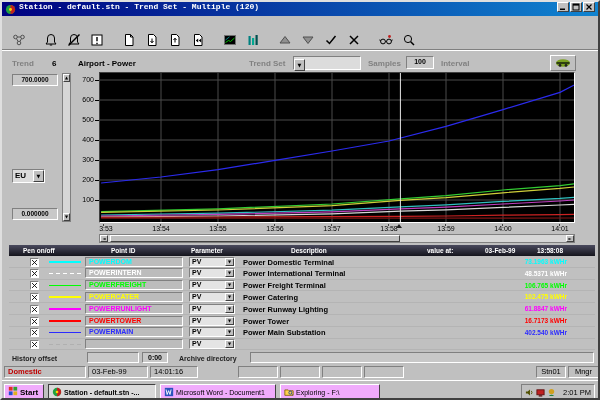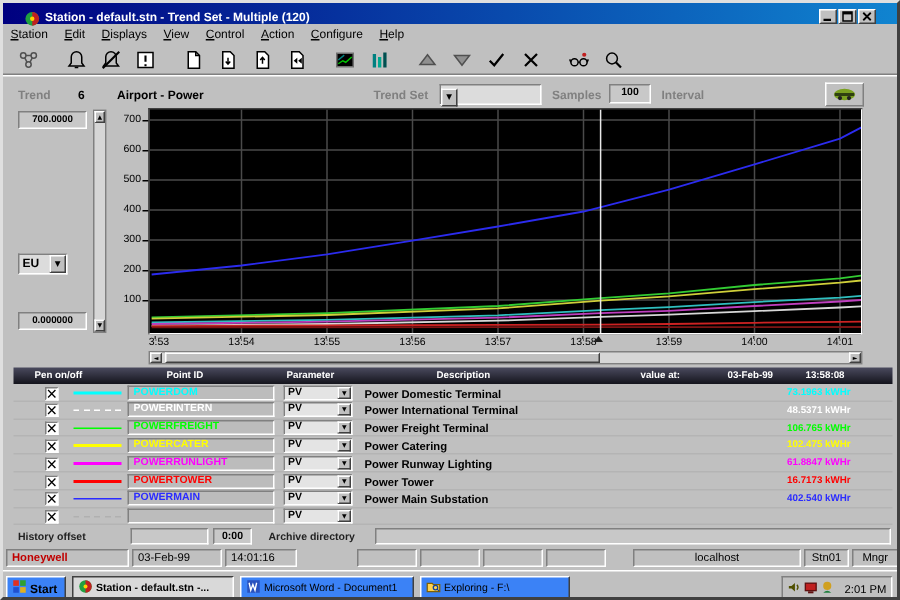--- a/index.html
+++ b/index.html
@@ -3,21 +3,21 @@
 <meta charset="utf-8">
 <style>
   html,body{margin:0;padding:0;background:#808080;}
   *{box-sizing:border-box;}
   .screen{position:relative;width:600px;height:400px;background:#c0c0c0;overflow:hidden;
     font-family:"Liberation Sans",sans-serif;color:#000;
     border:2px solid;border-color:#dfdfdf #404040 #404040 #dfdfdf;}
   .raised{border:1px solid;border-color:#ffffff #808080 #808080 #ffffff;}
   
   .titlebar{position:absolute;left:0;top:0;right:0;height:14px;
-    background:linear-gradient(90deg,#000080,#1084d0);display:flex;align-items:flex-end;padding:0 14px;}
+    background:linear-gradient(90deg,#000080,#1084d0);display:flex;align-items:flex-start;padding:0 3px;font-family:Liberation Mono, monospace;}
   .titlebar .ticon{width:11px;height:11px;margin-right:3px;flex:0 0 auto;}
   .titlebar .ttext{color:#fff;font-size:8px;font-weight:bold;white-space:nowrap;flex:1;}
   .winbtn{width:12px;height:10px;margin-left:1px;background:#c0c0c0;border:1px solid;
     border-color:#fff #404040 #404040 #fff;font-size:6px;line-height:8px;text-align:center;
     font-family:"DejaVu Sans",sans-serif;padding:0;}
   
   .menubar{position:absolute;left:2px;top:16px;right:2px;height:11px;display:flex;gap:11px;padding-left:3px;}
   .menu-item{font-size:8px;display:inline-block;}
   .menu-item::first-letter{text-decoration:underline;}
   
@@ -84,21 +84,21 @@
   .footer-label{position:absolute;font-size:7px;font-weight:bold;color:#222;}
   .ffield{position:absolute;height:11px;background:#c8c8c8;border:1px solid;
     border-color:#808080 #fff #fff #808080;font-size:7px;font-weight:bold;text-align:center;line-height:9px;}
   
   .statusbar{position:absolute;left:0;top:363px;right:0;height:14px;background:#c0c0c0;}
   .scell{position:absolute;top:1px;height:12px;border:1px solid;border-color:#808080 #fff #fff #808080;
     font-size:7.5px;line-height:10px;padding:0 3px;white-space:nowrap;overflow:hidden;}
   
   .taskbar{position:absolute;left:0;top:378px;right:0;height:22px;background:#c0c0c0;
     border-top:1px solid #fff;}
-  .taskbtn{position:absolute;top:3px;height:16px;background:#3b82f6;border:1px solid;
+  .taskbtn{position:absolute;top:3px;height:16px;background:#f0abfc;border:1px solid;
     border-color:#fff #404040 #404040 #fff;display:flex;align-items:center;gap:2px;
     font-size:7px;padding:0 3px;white-space:nowrap;overflow:hidden;}
   .taskbtn.active{border-color:#404040 #fff #fff #404040;background:#d9d9d9;font-weight:bold;}
   .taskbtn svg{width:10px;height:10px;flex:0 0 auto;}
   .tray{position:absolute;top:3px;right:3px;width:74px;height:16px;border:1px solid;
     border-color:#808080 #fff #fff #808080;display:flex;align-items:center;gap:2px;padding:0 3px;}
   .tray svg{width:9px;height:9px;}
   .clock{font-size:7.5px;margin-left:auto;}
 </style>
 </head>
@@ -120,30 +120,20 @@
         </svg></button>
     <button class="winbtn"><svg viewBox="0 0 8 8" width="8" height="8">
           <rect x="1" y="1" width="6" height="6" fill="none" stroke="#000"></rect>
           <rect x="1" y="1" width="6" height="1.6" fill="#000"></rect>
         </svg></button>
     <button class="winbtn"><svg viewBox="0 0 8 8" width="8" height="8">
           <path d="M1.5 1.5l5 5M6.5 1.5l-5 5" stroke="#000" stroke-width="1.2"></path>
         </svg></button>
   </div>
 
-  <div class="menubar" id="menubar">
-      <span class="menu-item">Station</span>
-      <span class="menu-item">Edit</span>
-      <span class="menu-item">Displays</span>
-      <span class="menu-item">View</span>
-      <span class="menu-item">Control</span>
-      <span class="menu-item">Action</span>
-      <span class="menu-item">Configure</span>
-      <span class="menu-item">Help</span>
-    </div>
 
   <div class="toolbar" id="toolbar">
       <button class="tbtn"><span class="icon"><svg viewBox="0 0 14 14">
             <circle cx="3.5" cy="4" r="1.8" fill="none" stroke="#505050"></circle>
             <circle cx="10.5" cy="4" r="1.8" fill="none" stroke="#505050"></circle>
             <circle cx="7" cy="10" r="1.8" fill="none" stroke="#505050"></circle>
             <path d="M5.2 4h3.6M4.5 5.6L6 8.4M9.5 5.6L8 8.4" stroke="#505050" fill="none"></path>
           </svg></span></button>
       <button class="tbtn" style="margin-left: 10px;"><span class="icon"><svg viewBox="0 0 14 14">
             <path d="M7 1.5a3.5 3.5 0 0 1 3.5 3.5v4l1.5 2h-10l1.5-2V5A3.5 3.5 0 0 1 7 1.5z" fill="none" stroke="#000"></path>
@@ -444,28 +434,27 @@
       </div>
     </div>
 
   <span class="footer-label" style="left:10px;top:353px;">History offset</span>
   <span class="ffield" style="left:85px;top:350px;width:52px;"></span>
   <span class="ffield" style="left:140px;top:350px;width:26px;">0:00</span>
   <span class="footer-label" style="left:177px;top:353px;">Archive directory</span>
   <span class="ffield" style="left:248px;top:350px;width:344px;"></span>
 
   <div class="statusbar">
-    <span class="scell" style="left:2px;width:82px;color:#c00000;font-weight:bold;">Honeywell</span>
+    <span class="scell" style="left:2px;width:82px;color:#c00000;font-weight:bold;">Domestic</span>
     <span class="scell" style="left:86px;width:60px;">03-Feb-99</span>
     <span class="scell" style="left:148px;width:48px;">14:01:16</span>
     <span class="scell" style="left:236px;width:40px;"></span>
     <span class="scell" style="left:278px;width:40px;"></span>
     <span class="scell" style="left:320px;width:40px;"></span>
     <span class="scell" style="left:362px;width:40px;"></span>
-    <span class="scell" style="left:420px;width:112px;text-align:center;">localhost</span>
     <span class="scell" style="left:534px;width:30px;text-align:center;">Stn01</span>
     <span class="scell" style="left:566px;width:31px;text-align:center;">Mngr</span>
   </div>
 
   <div class="taskbar">
     <button class="taskbtn" style="left:2px;width:40px;font-weight:bold;font-size:8px;">
       <span><svg viewBox="0 0 12 12">
             <rect x="1" y="1" width="4.5" height="4.5" fill="#e03020"></rect>
             <rect x="6.5" y="1" width="4.5" height="4.5" fill="#30a030"></rect>
             <rect x="1" y="6.5" width="4.5" height="4.5" fill="#2050d0"></rect>

